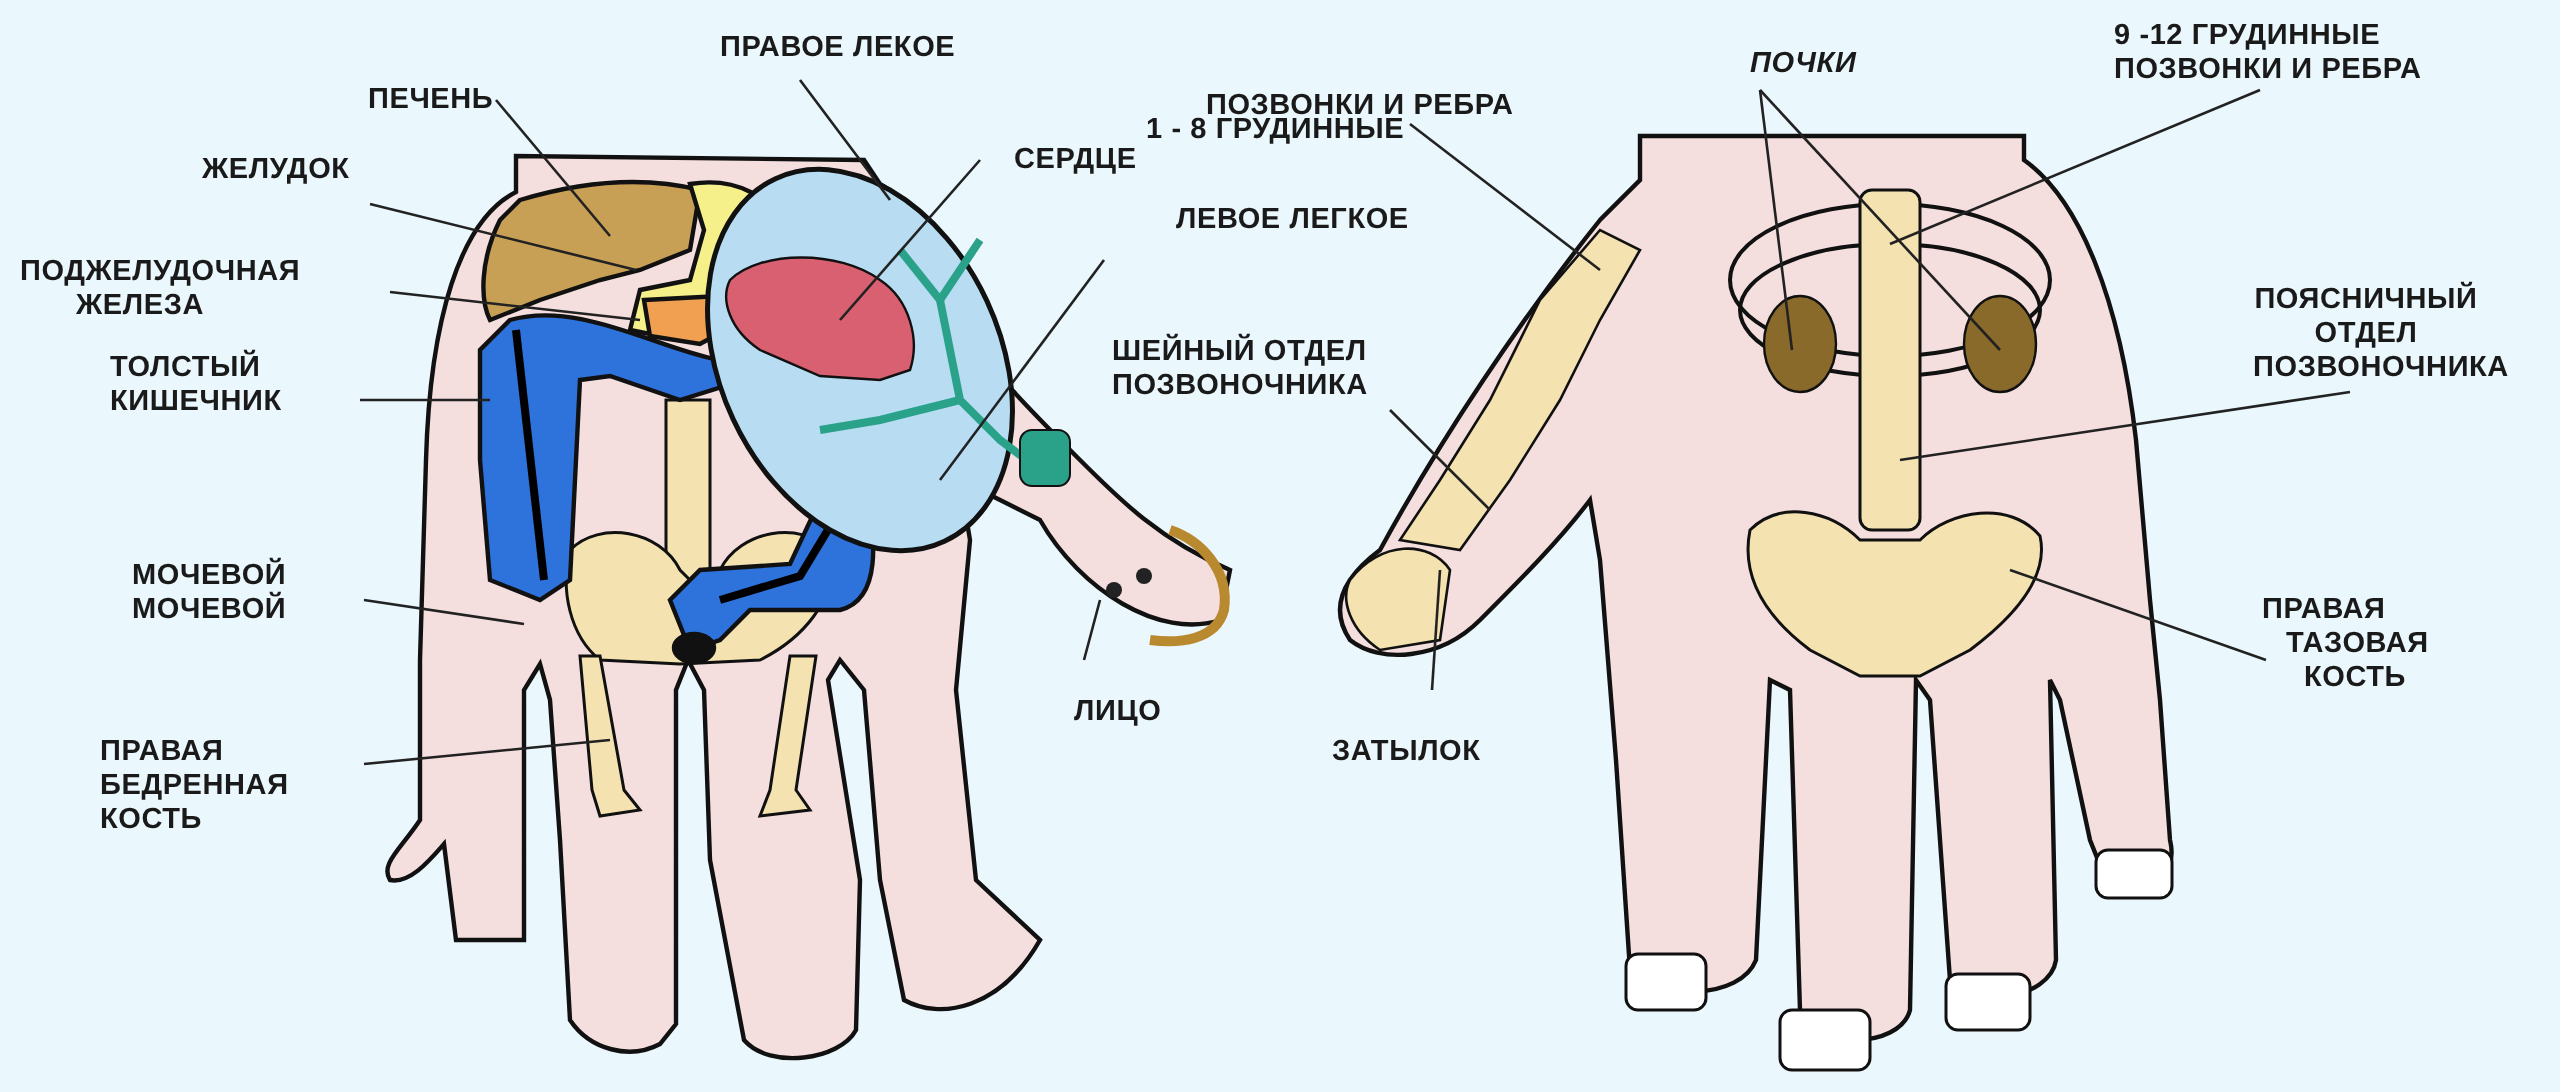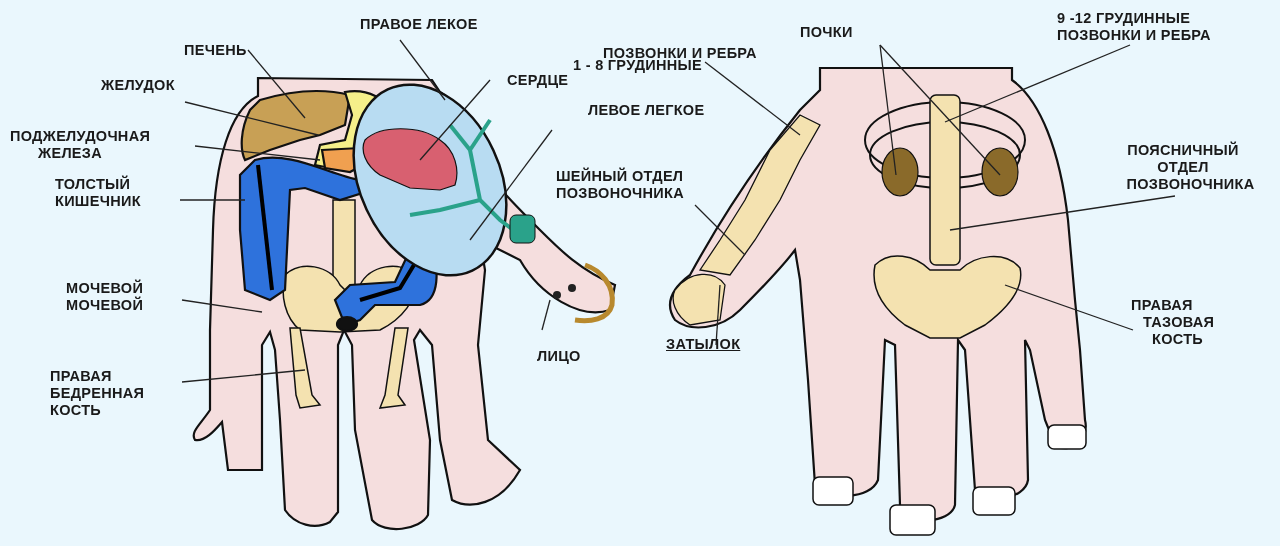--- a/index.html
+++ b/index.html
@@ -115,22 +115,22 @@
 <div class="lbl" style="left:50px;top:402px;">КОСТЬ</div>
 <div class="lbl" style="left:360px;top:16px;">ПРАВОЕ ЛЕКОЕ</div>
 <div class="lbl" style="left:507px;top:72px;">СЕРДЦЕ</div>
 <div class="lbl" style="left:588px;top:102px;">ЛЕВОЕ ЛЕГКОЕ</div>
 <div class="lbl" style="left:521px;top:348px;margin-left:16px;">ЛИЦО</div>
 
 <div class="lbl" style="left:573px;top:28px;margin-top:29px;">1 - 8 ГРУДИННЫЕ</div>
 <div class="lbl" style="left:603px;top:45px;">ПОЗВОНКИ И РЕБРА</div>
 <div class="lbl" style="left:556px;top:168px;">ШЕЙНЫЙ ОТДЕЛ</div>
 <div class="lbl" style="left:556px;top:185px;">ПОЗВОНОЧНИКА</div>
-<div class="lbl" style="left:666px;top:336px;text-decoration:underline;">ЗАТЫЛОК</div>
-<div class="lbl" style="left:800px;top:24px;">ПОЧКИ</div>
+<div class="lbl" style="left:666px;top:368px;">ЗАТЫЛОК</div>
+<div class="lbl" style="left:875px;top:24px;font-style:italic;">ПОЧКИ</div>
 <div class="lbl" style="left:1057px;top:10px;">9 -12 ГРУДИННЫЕ</div>
 <div class="lbl" style="left:1057px;top:27px;">ПОЗВОНКИ И РЕБРА</div>
 <div class="lbl c" style="left:1108px;top:142px;width:150px;text-align:center;">ПОЯСНИЧНЫЙ</div>
 <div class="lbl c" style="left:1108px;top:159px;width:150px;">ОТДЕЛ</div>
 <div class="lbl c" style="left:1108px;top:176px;width:165px;">ПОЗВОНОЧНИКА</div>
 <div class="lbl" style="left:1131px;top:297px;">ПРАВАЯ</div>
 <div class="lbl" style="left:1143px;top:314px;text-align:right;">ТАЗОВАЯ</div>
 <div class="lbl" style="left:1152px;top:331px;">КОСТЬ</div>
 
 </body></html>

